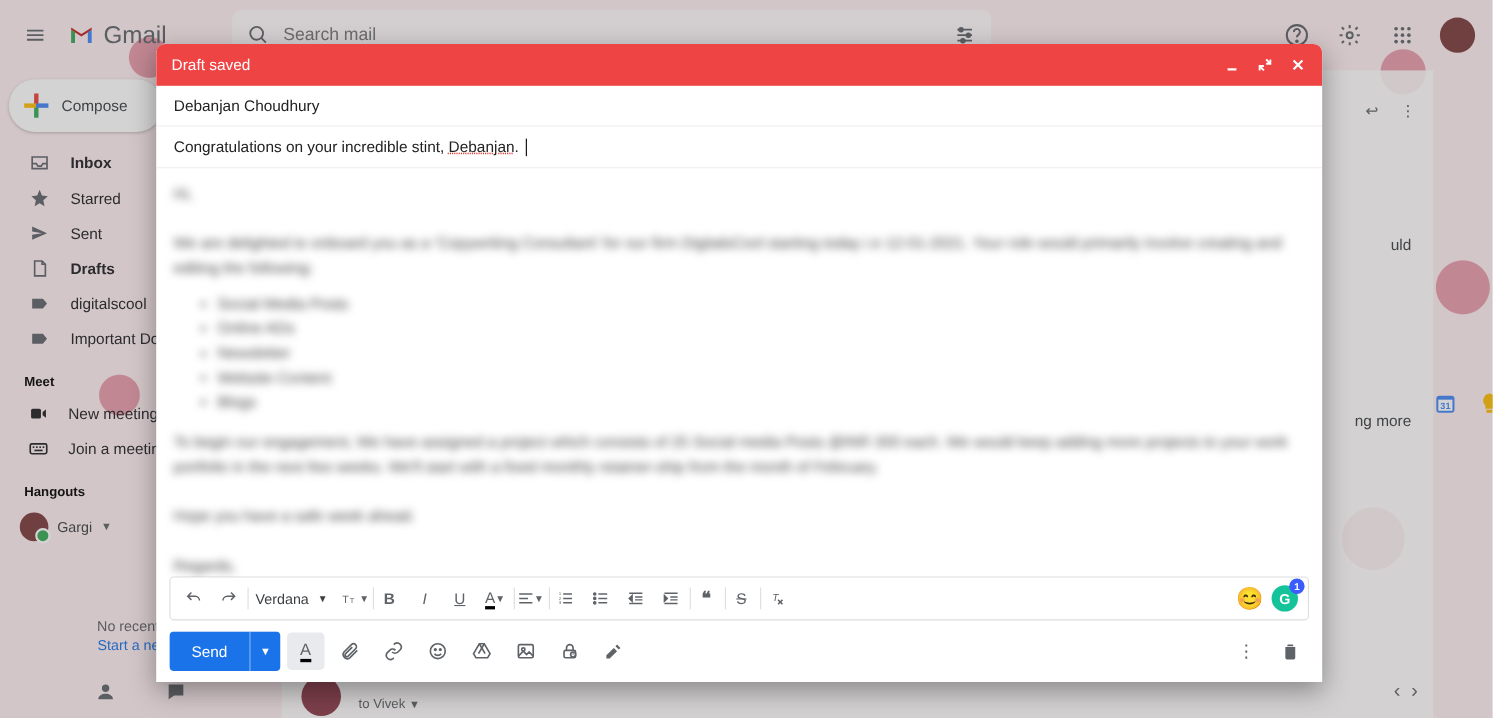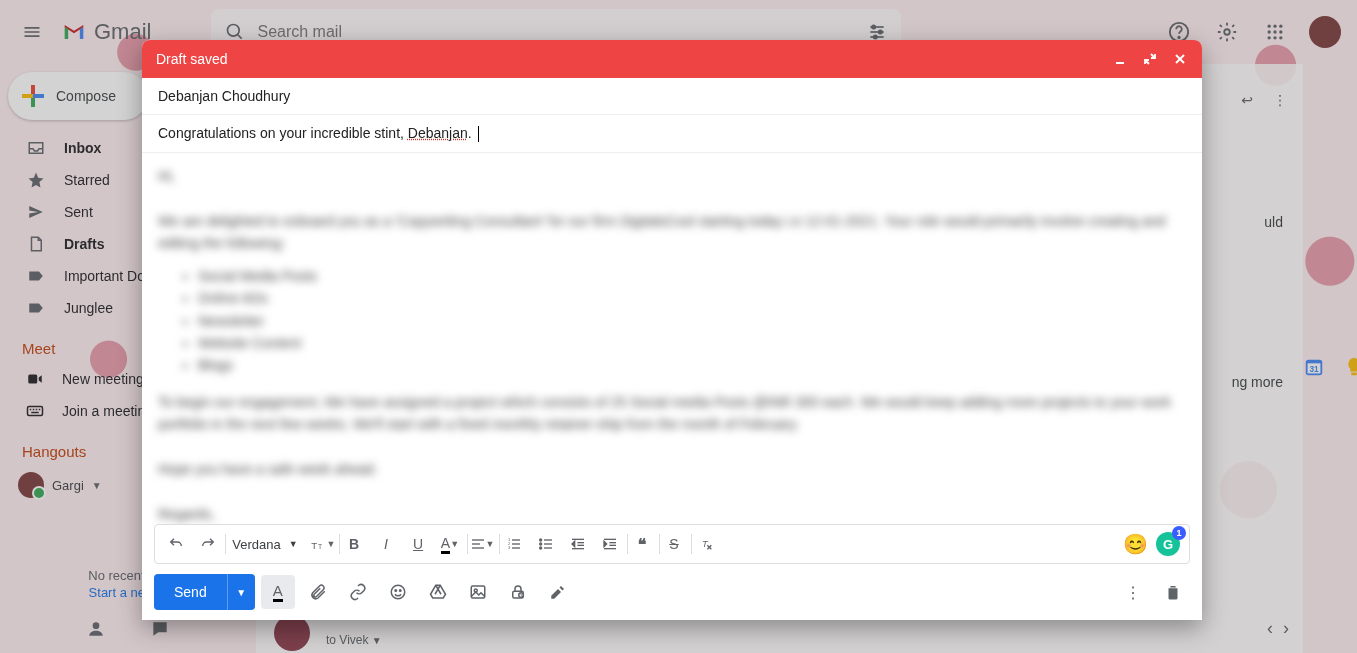--- a/index.html
+++ b/index.html
@@ -36,21 +36,21 @@
 .leftcol { width:256px; display:flex; flex-direction:column;}
 .compose { margin:8px 0 12px 8px; width:140px; height:48px; background:#fff; border-radius:24px; box-shadow:0 1px 3px rgba(0,0,0,0.25); display:flex; align-items:center; gap:12px; padding-left:14px; font-size:14px; color:#3c4043; cursor:pointer; font-weight:500;}
 .compose .plus { width:22px; height:22px; position:relative;}
 .compose .plus::before,.compose .plus::after{ content:''; position:absolute; background:#ea4335;}
 .compose .plus::before{ left:9px; top:0; width:4px; height:22px; background:linear-gradient(to bottom,#ea4335 50%,#34a853 50%);}
 .compose .plus::after{ top:9px; left:0; height:4px; width:22px; background:linear-gradient(to right,#fbbc04 50%,#4285f4 50%);}
 .nav { list-style:none;}
 .nav li { height:32px; display:flex; align-items:center; gap:18px; padding-left:26px; font-size:14px; color:#202124; cursor:pointer; border-top-right-radius:16px; border-bottom-right-radius:16px;}
 .nav li.bold { font-weight:700; }
 .nav li .licon { width:20px; color:#5f6368; display:flex; justify-content:center;}
-.section-title { font-size:15px; font-weight:400; color:#c2410c; padding:16px 0 6px 22px;}
+.section-title { font-size:12px; font-weight:700; color:#000000; padding:16px 0 6px 22px;}
 .meet-item,.hangouts-item { height:32px; display:flex; align-items:center; gap:18px; padding-left:26px; font-size:14px; color:#202124; cursor:pointer;}
 .hangouts-head { display:flex; align-items:center; gap:8px; padding:6px 0 0 18px;}
 .hsmall { width:26px; height:26px; border-radius:50%; background:#7b3a3a; position:relative;}
 .hsmall::after{content:''; position:absolute; right:-2px; bottom:-2px; width:10px; height:10px; border-radius:50%; background:#34a853; border:2px solid #fff;}
 .hname { font-size:13px; color:#3c4043;}
 .down { color:#5f6368; font-size:10px;}
 .nochat { text-align:center; font-size:13px; color:#5f6368; margin-top:70px;}
 .startnew { text-align:center; font-size:13px; color:#1a73e8; cursor:pointer; margin-top:2px;}
 .bottom-icons { margin-top:auto; height:48px; display:flex; align-items:center; justify-content:center; gap:40px; color:#5f6368;}
 .bottom-icons span{ width:24px; height:24px; display:flex; align-items:center; justify-content:center; cursor:pointer;}
@@ -206,29 +206,29 @@
             </svg>
           </span>
           <span>Drafts</span>
         </li>
         <li>
           <span class="licon">
             <svg width="18" height="18" viewBox="0 0 24 24" fill="currentColor">
               <path d="M3 6h13l5 6-5 6H3z"></path>
             </svg>
           </span>
-          <span>Important Do…</span>
+          <span>digitalscool</span>
         </li>
         <li>
           <span class="licon">
             <svg width="18" height="18" viewBox="0 0 24 24" fill="currentColor">
               <path d="M3 6h13l5 6-5 6H3z"></path>
             </svg>
           </span>
-          <span>Junglee</span>
+          <span>Important Do…</span>
         </li>
       </ul>
     <div class="section-title">Meet</div>
     <div class="meet-item">
       <span class="licon">
           <svg width="18" height="18" viewBox="0 0 24 24" fill="currentColor">
             <rect x="3" y="6" width="12" height="12" rx="2"></rect>
             <path d="M17 10l4-3v10l-4-3z"></path>
           </svg>
         </span>

